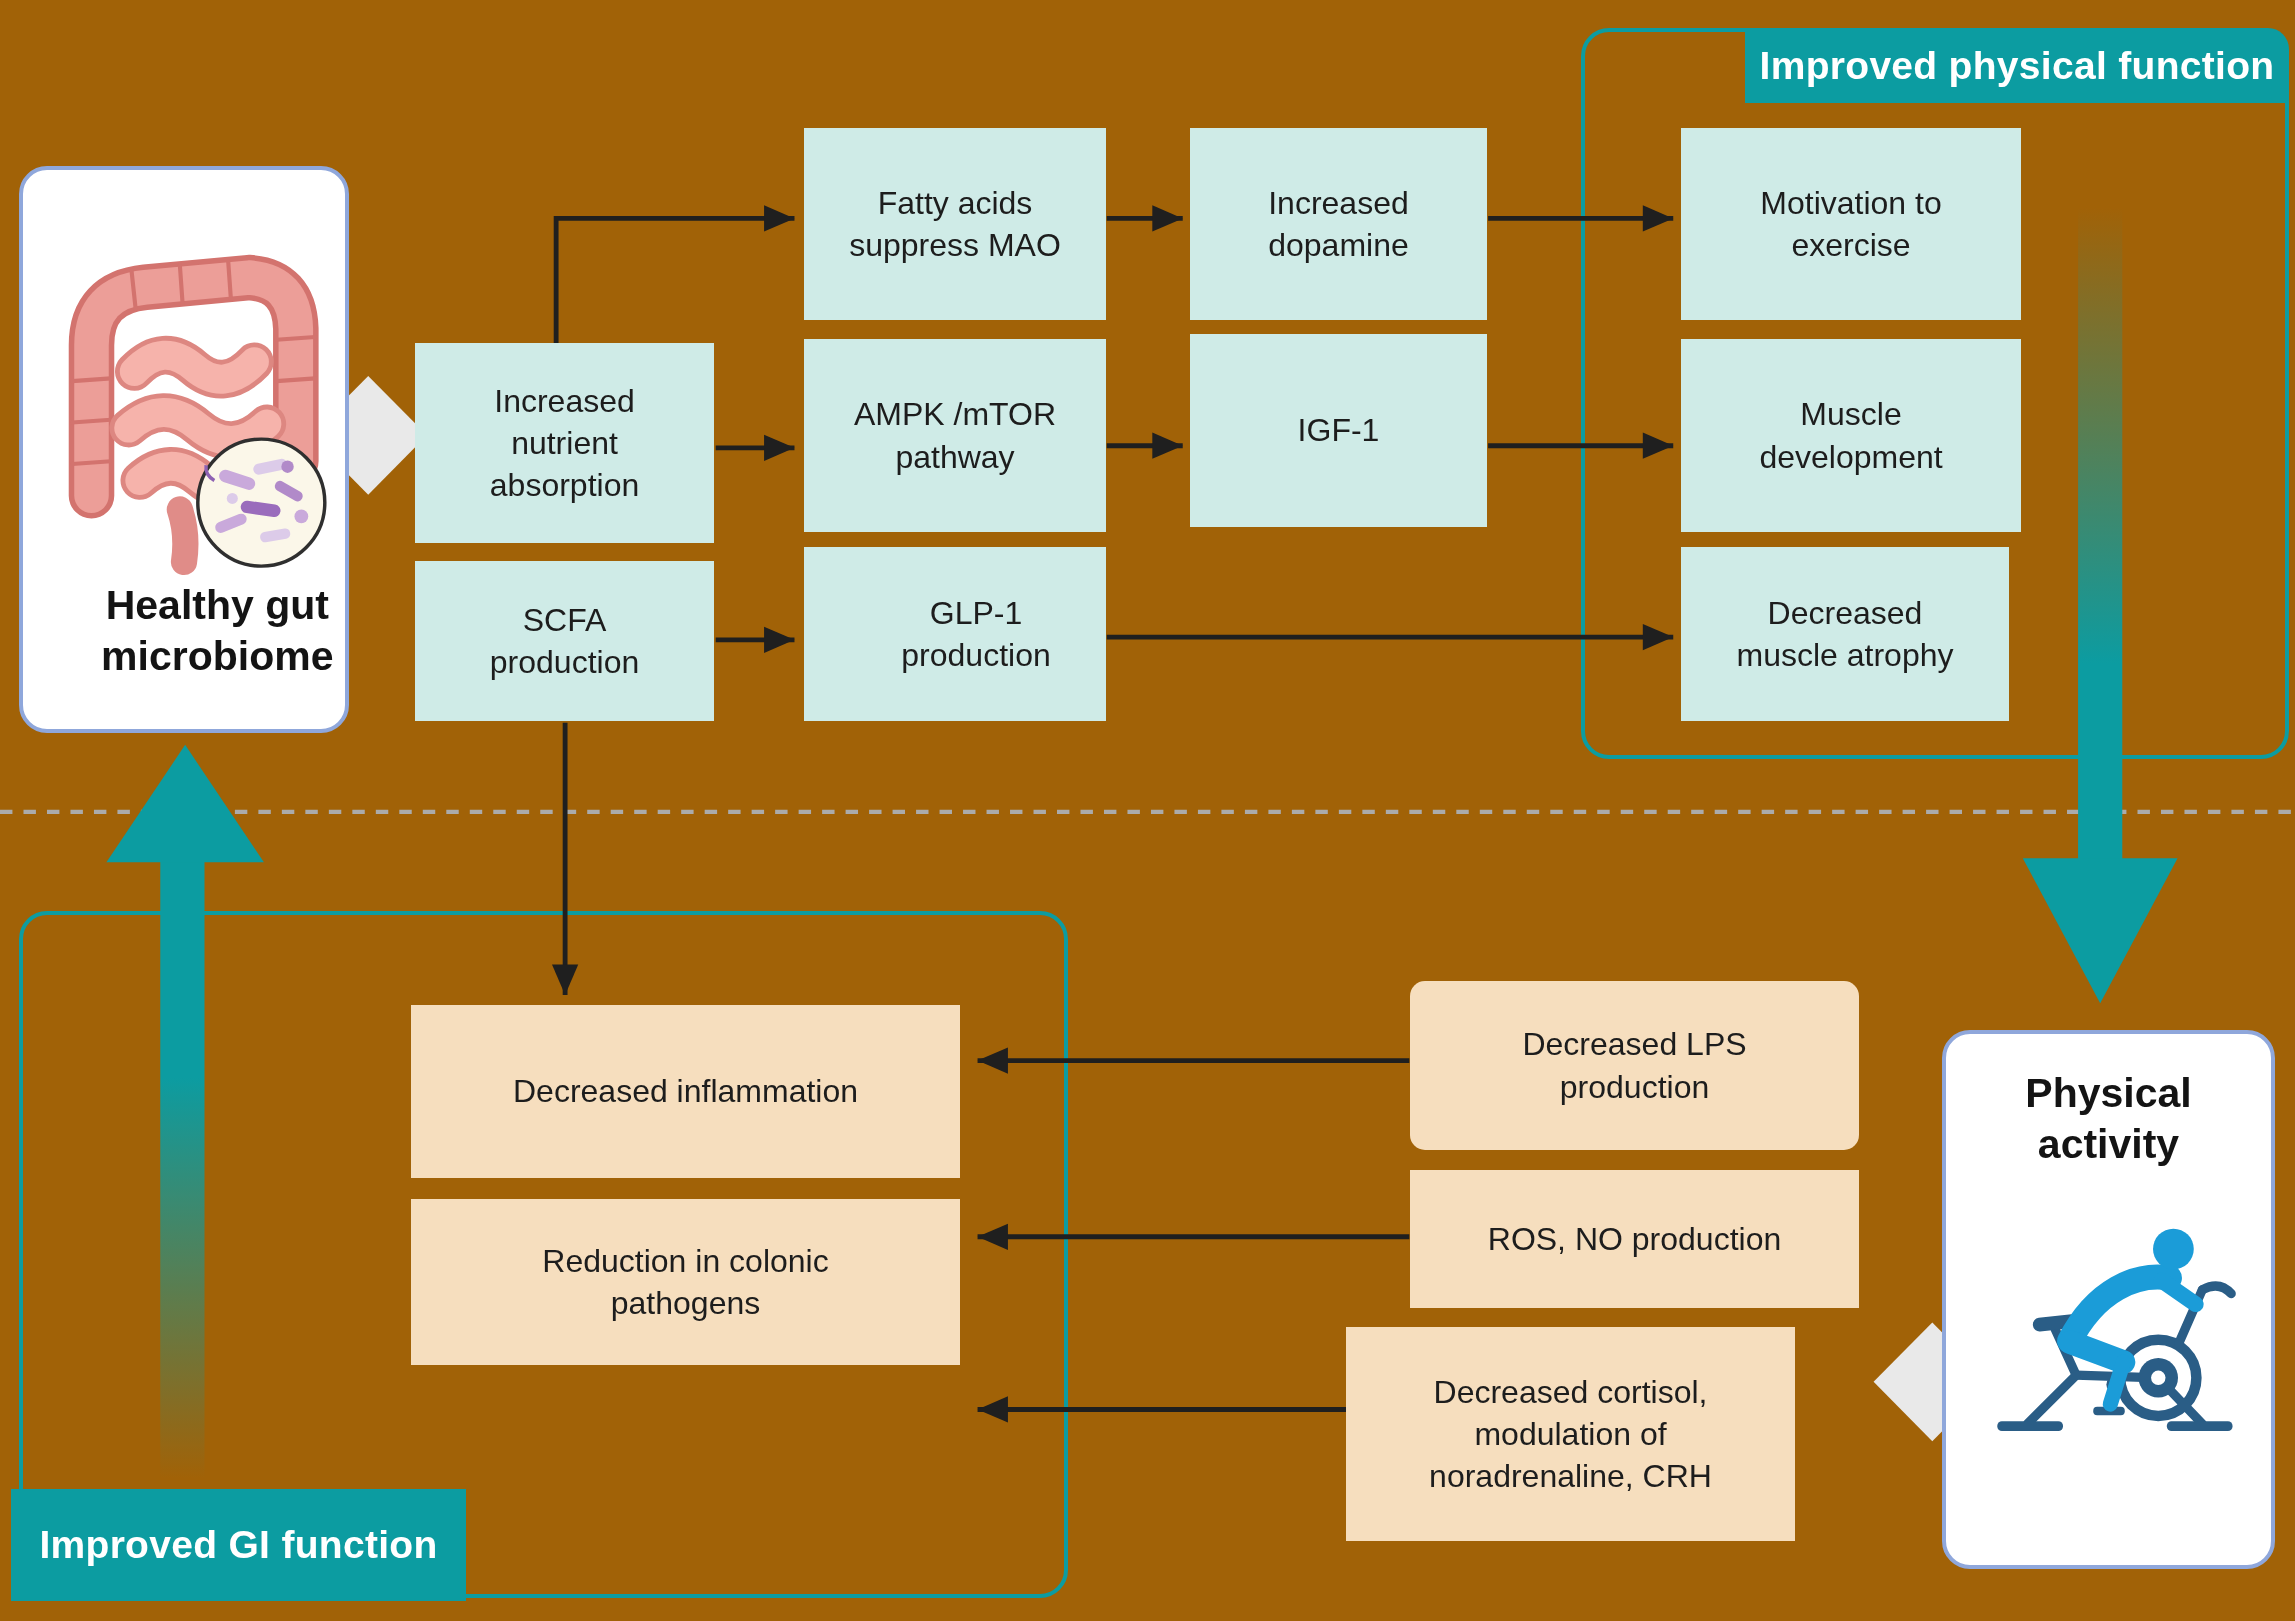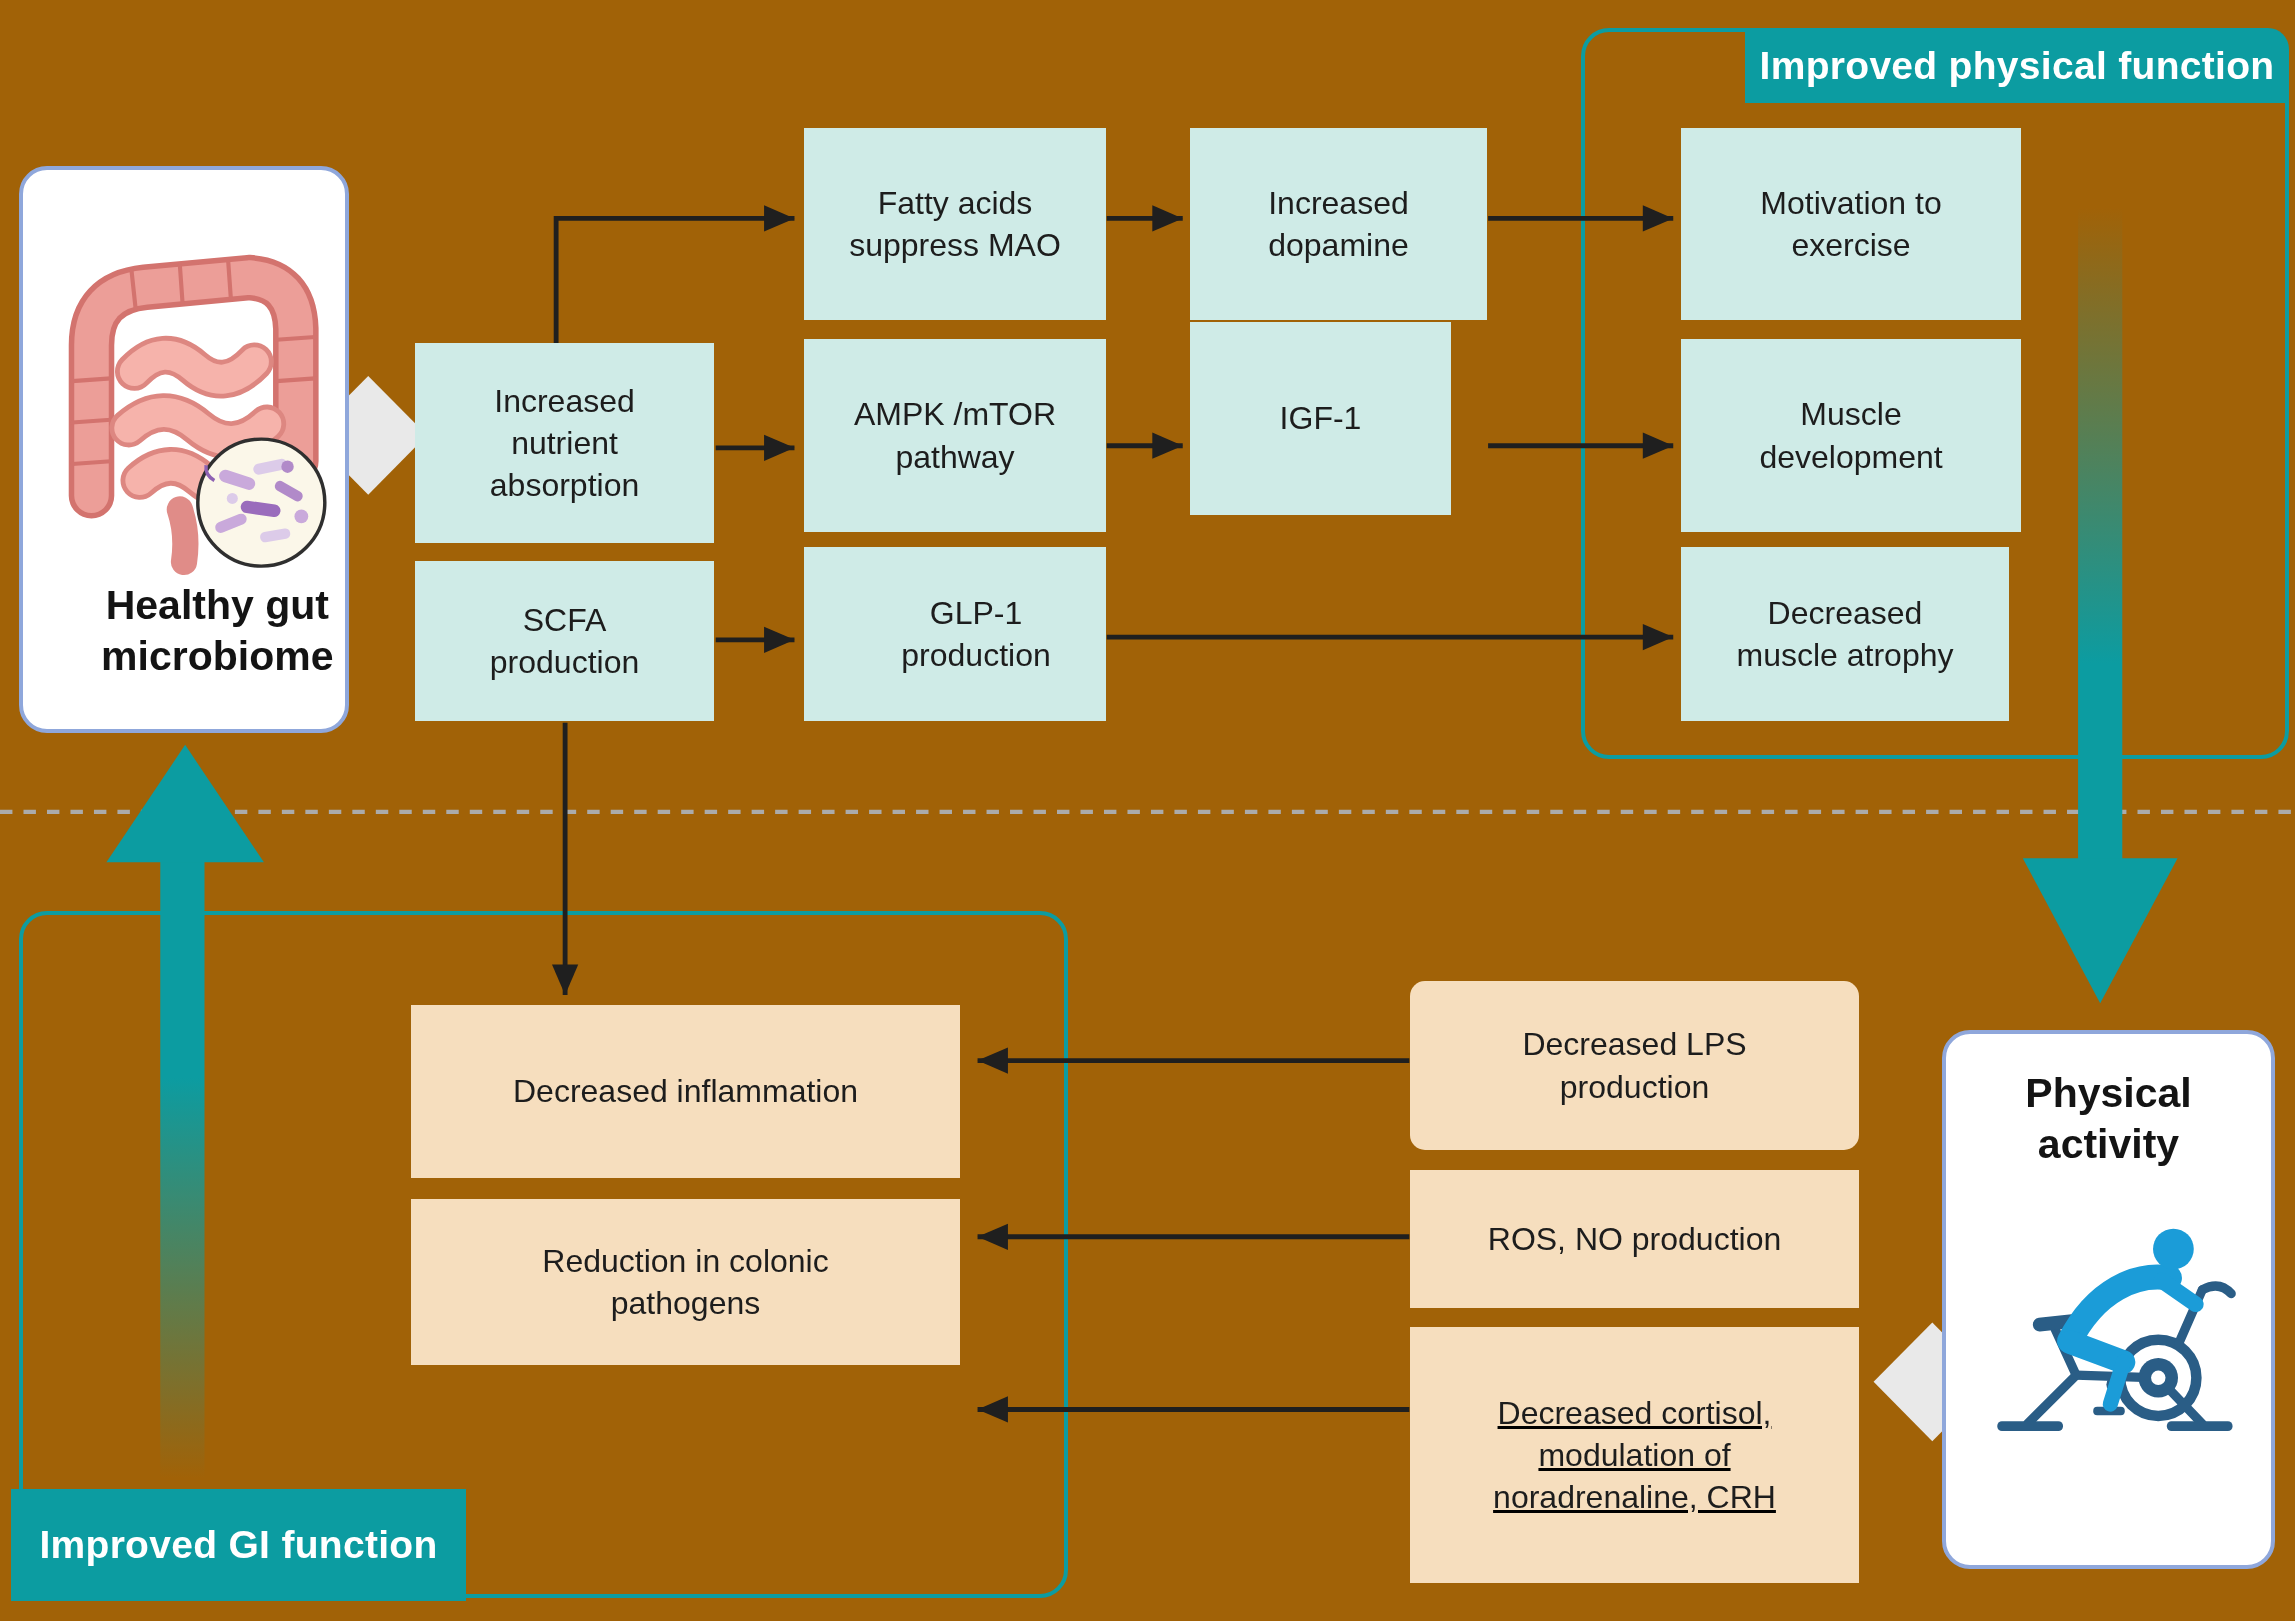--- a/index.html
+++ b/index.html
@@ -154,21 +154,21 @@
 pathway</div>
   </div>
   <div class="box mint" style="left:804px;top:547px;width:302px;height:174px;padding-left:42px;">
     <div class="label">GLP-1
 production</div>
   </div>
   <div class="box mint" style="left:1190px;top:128px;width:297px;height:192px;">
     <div class="label">Increased
 dopamine</div>
   </div>
-  <div class="box mint" style="left:1190px;top:322px;width:261px;height:193px;">
+  <div class="box mint" style="left:1190px;top:334px;width:297px;height:193px;">
     <div class="label">IGF-1</div>
   </div>
   <div class="box mint" style="left:1681px;top:128px;width:340px;height:192px;">
     <div class="label">Motivation to
 exercise</div>
   </div>
   <div class="box mint" style="left:1681px;top:339px;width:340px;height:193px;">
     <div class="label">Muscle
 development</div>
   </div>
@@ -184,21 +184,21 @@
     <div class="label">Reduction in colonic
 pathogens</div>
   </div>
   <div class="box peach" style="left:1410px;top:981px;width:449px;height:169px;border-radius:15px;">
     <div class="label">Decreased LPS
 production</div>
   </div>
   <div class="box peach" style="left:1410px;top:1170px;width:449px;height:138px;">
     <div class="label">ROS, NO production</div>
   </div>
-  <div class="box peach" style="left:1410px;top:1327px;width:449px;height:256px;text-decoration:underline;">
+  <div class="box peach" style="left:1346px;top:1327px;width:449px;height:214px;">
     <div class="label">Decreased cortisol,
 modulation of
 noradrenaline, CRH</div>
   </div>
 
   <div class="white-card" style="left:1942px;top:1030px;width:333px;height:539px;"></div>
   <div class="card-title" style="left:1942px;top:1068px;width:333px;">Physical
 activity</div>
   <svg class="illus" style="left:1971px;top:1206px;" width="276" height="249" viewBox="0 0 420 360">
     <g>

